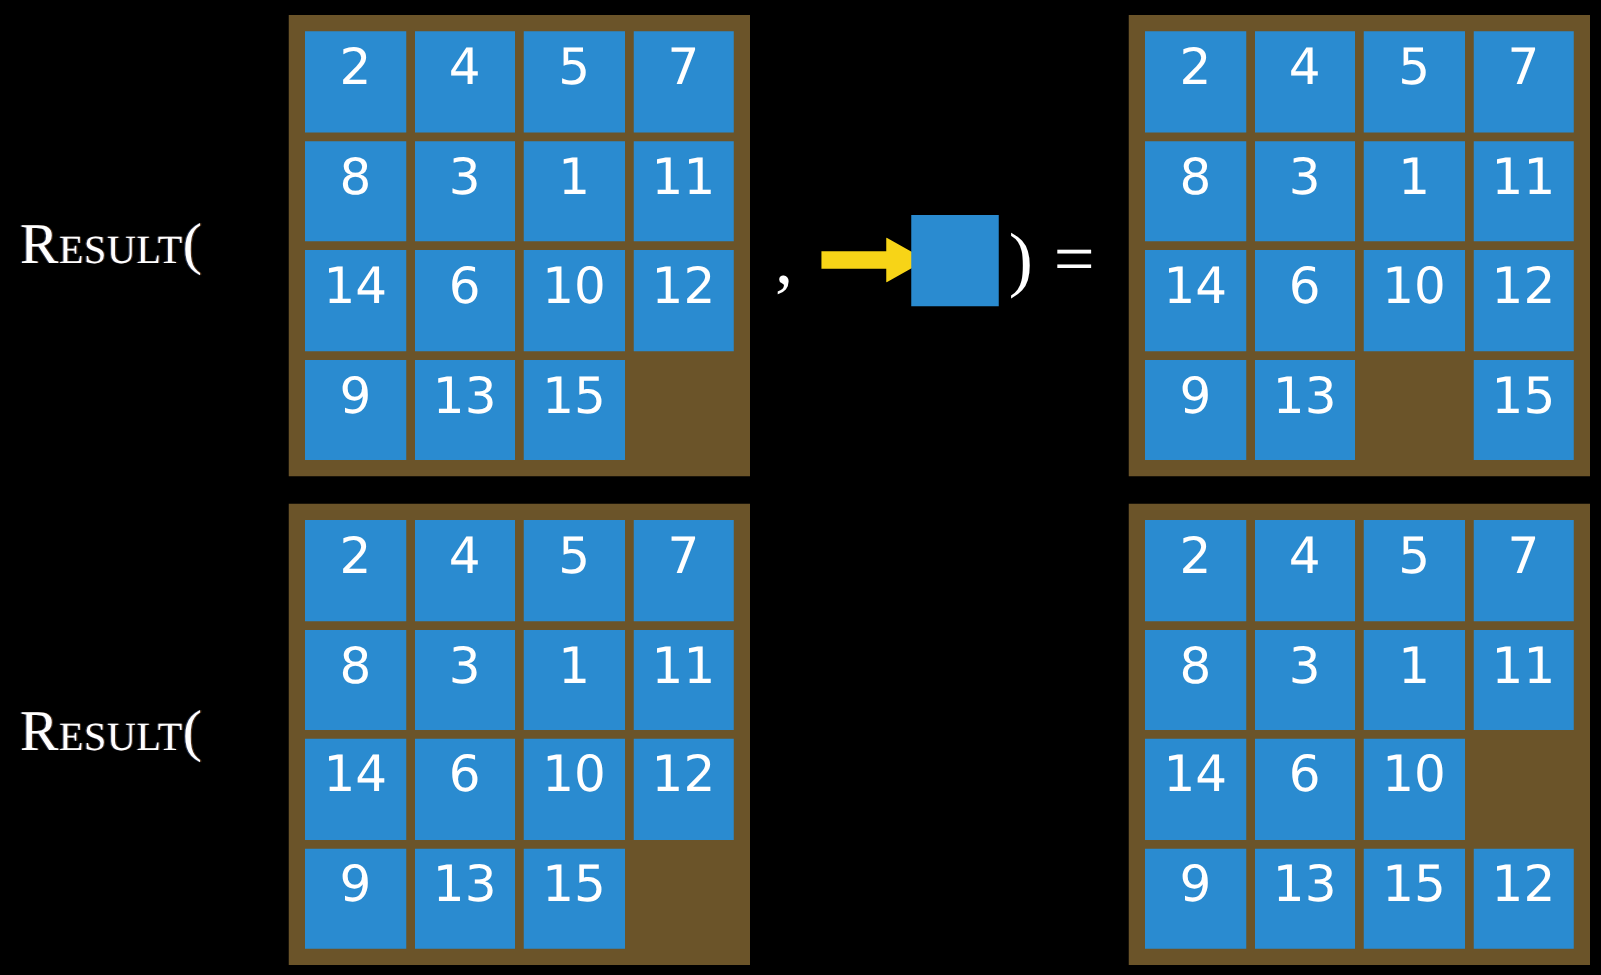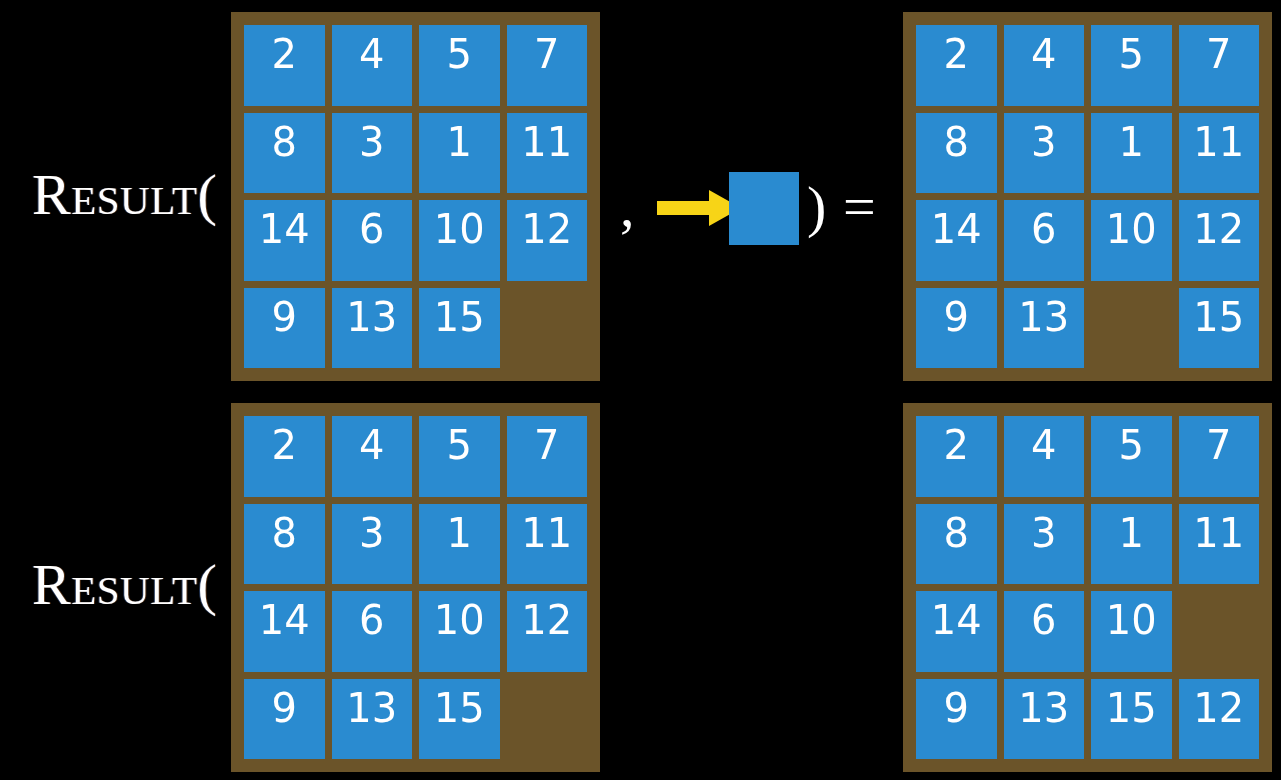--- a/index.html
+++ b/index.html
@@ -29,26 +29,26 @@
     left: 0;
     width: 1281px;
     height: 390px;
   }
   .eq-row.row-top    { top: 0; }
   .eq-row.row-bottom { top: 390px; }
 
   
   .result-label {
     position: absolute;
-    left: 32px;
+    left: 16px;
     top: 50%;
     transform: translateY(-50%);
     color: #ffffff;
     font-family: "Liberation Serif", "DejaVu Serif", serif;
-    font-size: 58px;
+    font-size: 46px;
     line-height: 1;
     font-variant: small-caps;
     letter-spacing: 0.5px;
     white-space: nowrap;
     text-shadow: 1px 0 0 rgba(150,90,40,0.55), -1px 0 0 rgba(80,120,190,0.45);
   }
 
   
   .board {
     position: absolute;

